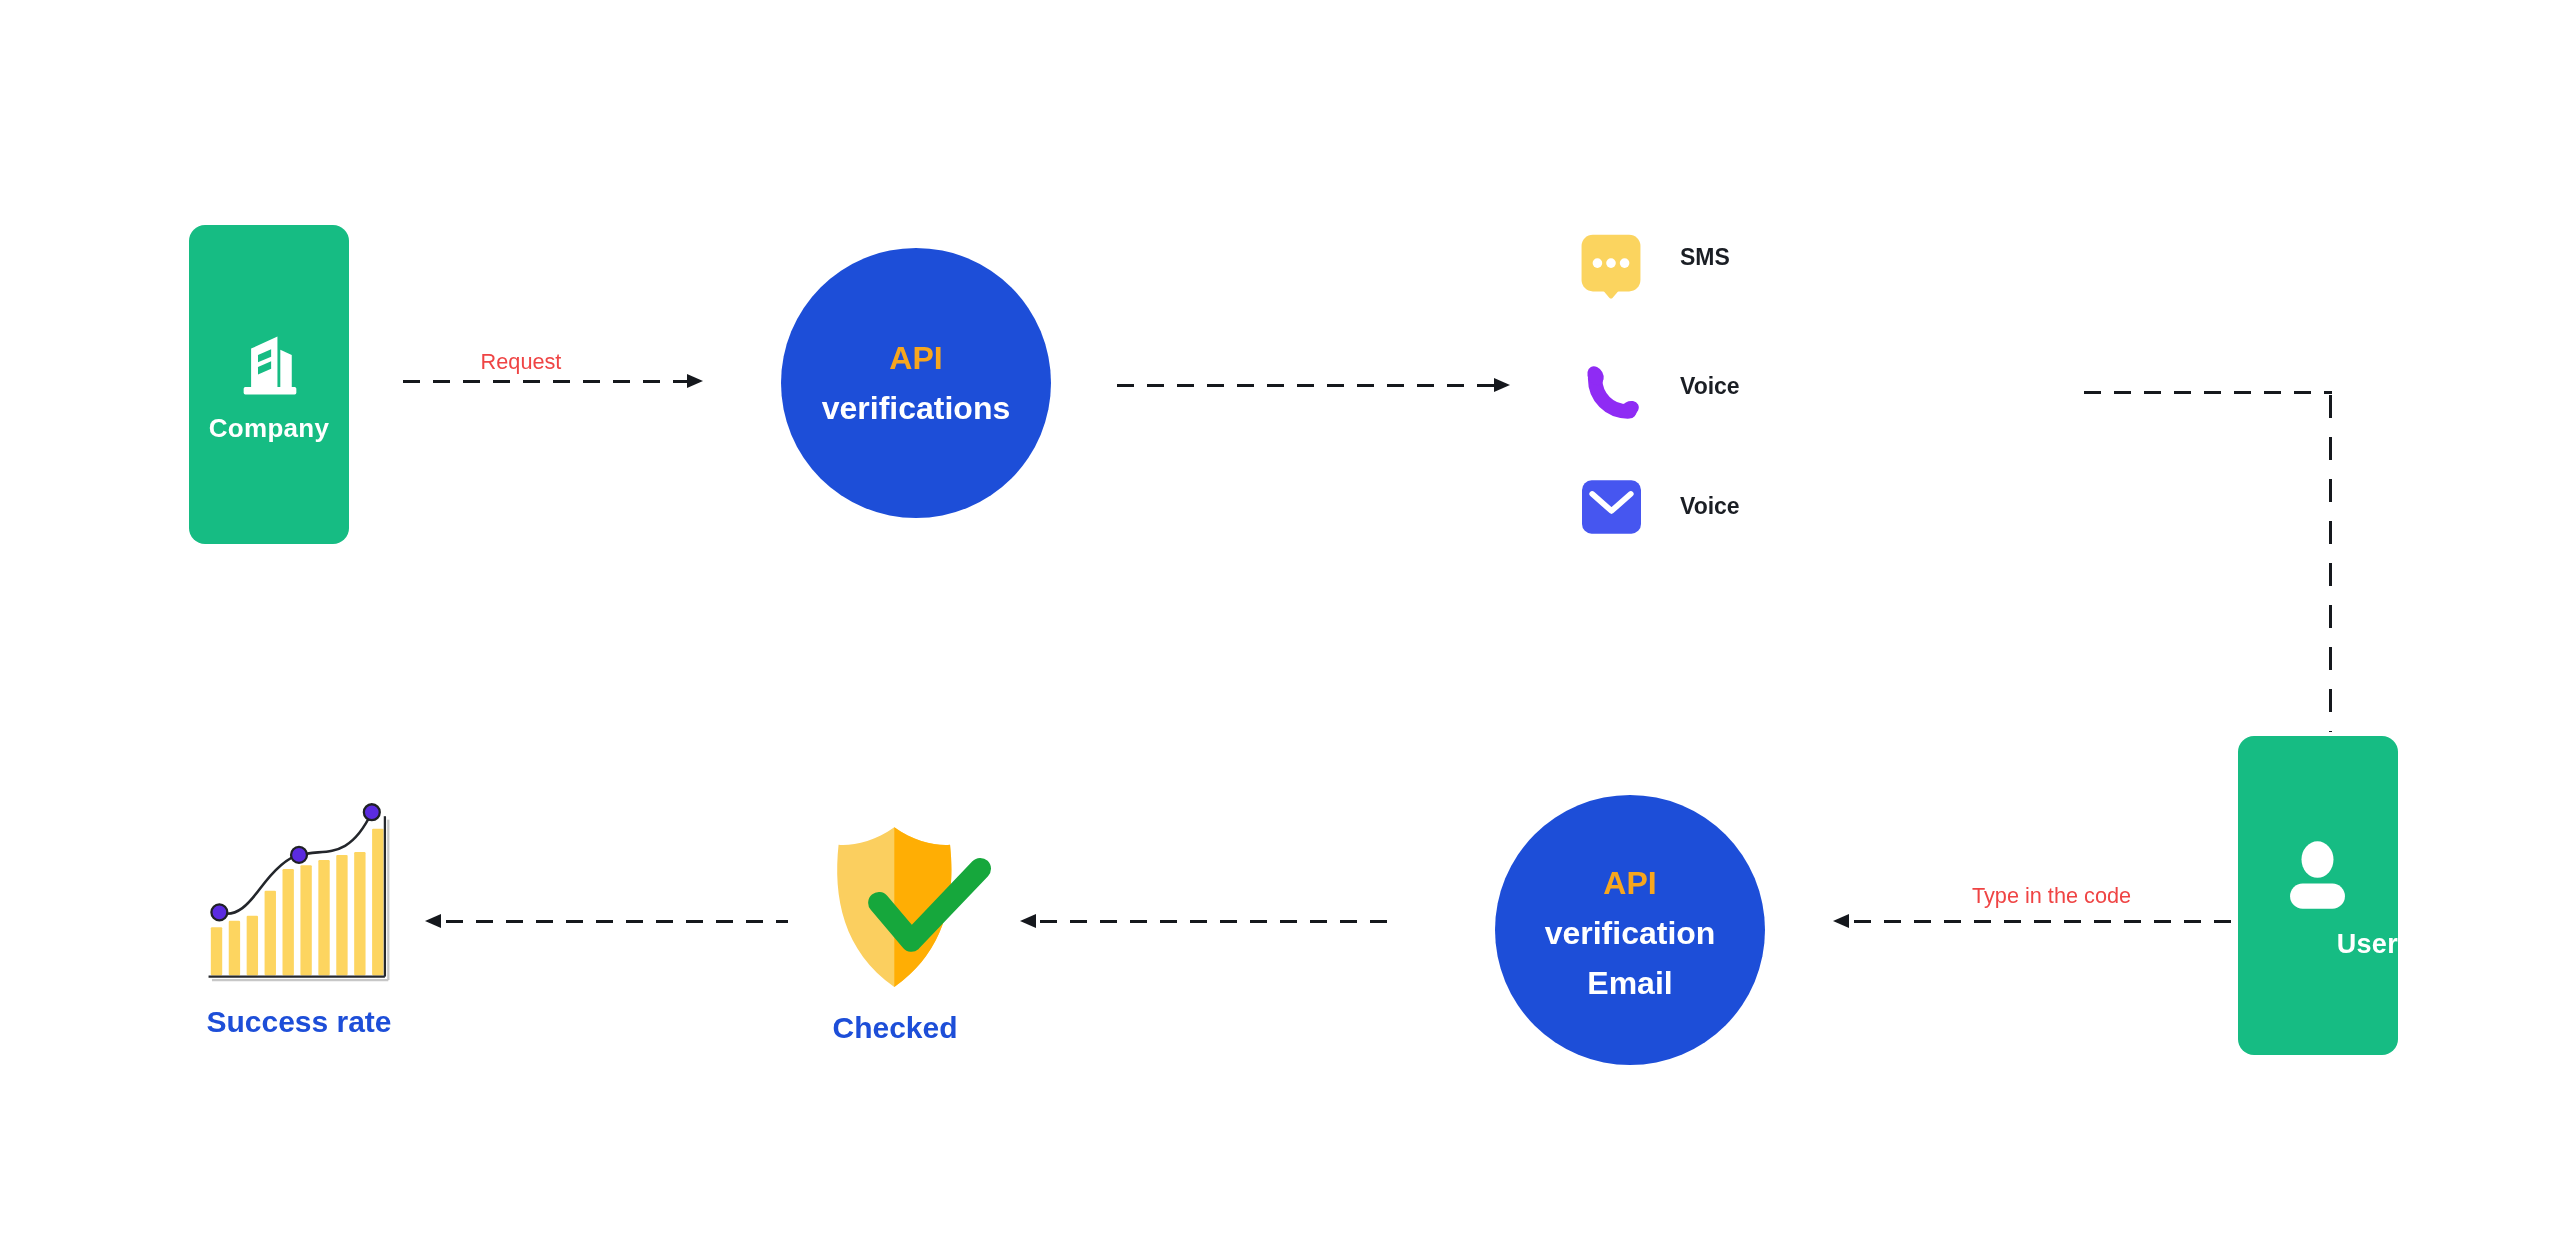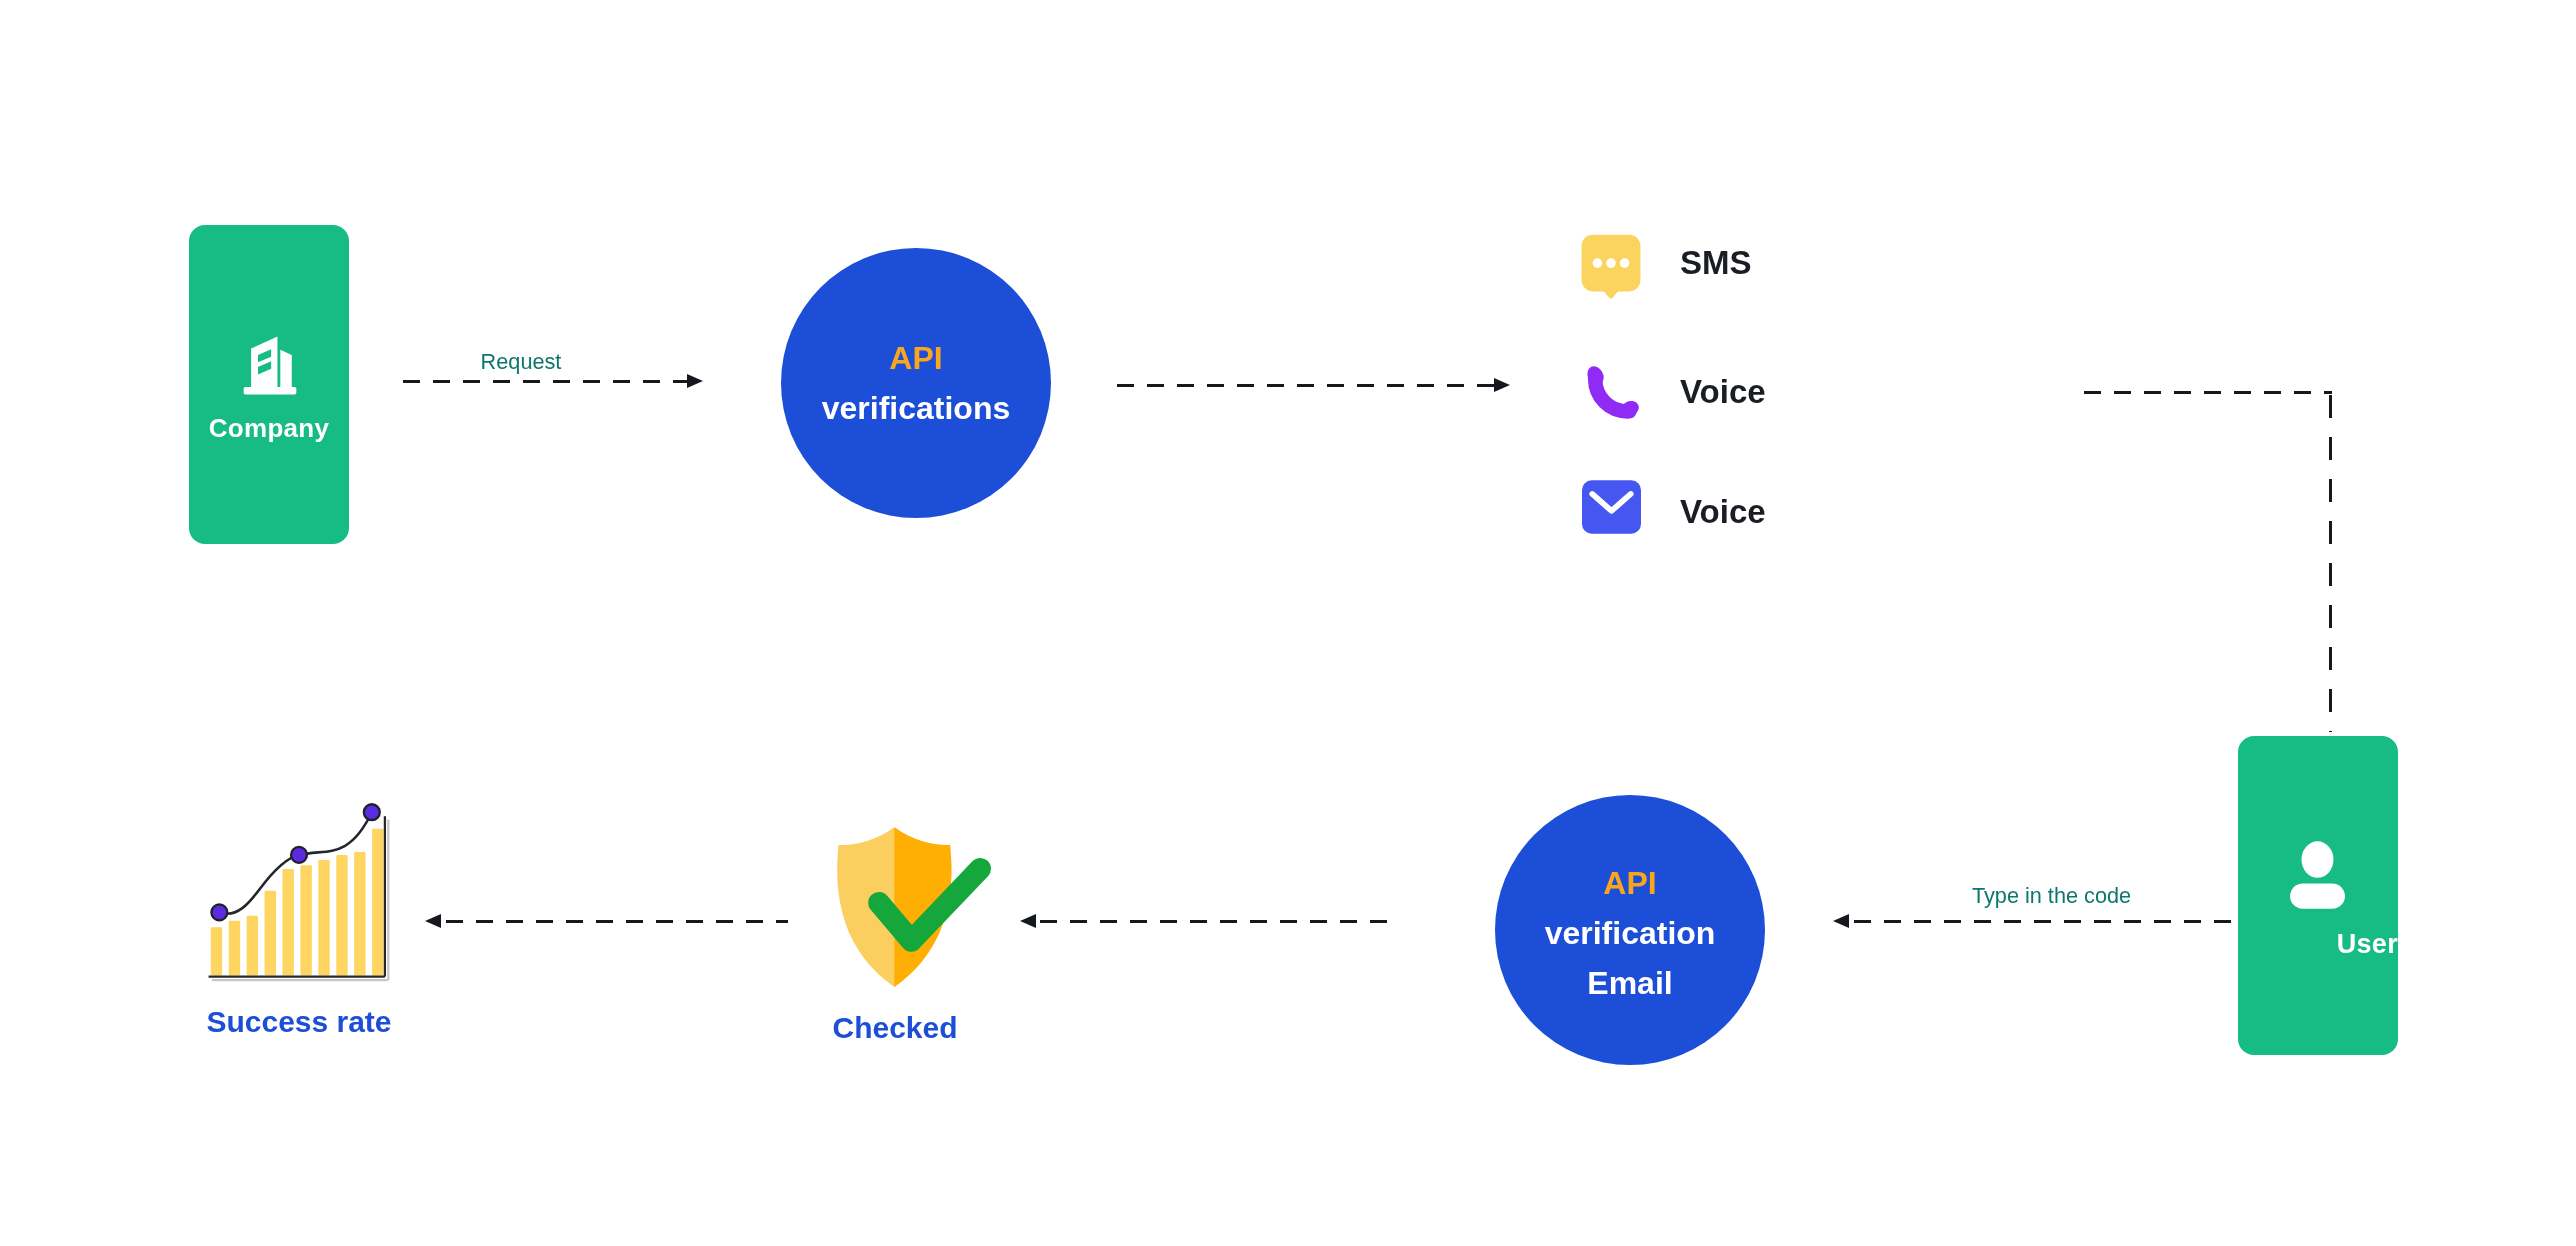--- a/index.html
+++ b/index.html
@@ -18,23 +18,23 @@
   
   .dash-h{position:absolute;height:3.4px;
     background-image:repeating-linear-gradient(90deg,#15181d 0,#15181d 17px,transparent 17px,transparent 30px);}
   .dash-v{position:absolute;width:3.4px;
     background-image:repeating-linear-gradient(180deg,#15181d 0,#15181d 23px,transparent 23px,transparent 42px);}
   .ah-r{position:absolute;width:0;height:0;border-top:7.4px solid transparent;
         border-bottom:7.4px solid transparent;border-left:16px solid #15181d;}
   .ah-l{position:absolute;width:0;height:0;border-top:7.4px solid transparent;
         border-bottom:7.4px solid transparent;border-right:16px solid #15181d;}
   
-  .edge-label{position:absolute;text-align:center;color:#0f766e;font-size:21.7px;font-weight:500;}
+  .edge-label{position:absolute;text-align:center;color:#ef4444;font-size:21.7px;font-weight:500;}
   
-  .channel-label{position:absolute;color:#1A1E24;font-size:33px;font-weight:600;}
+  .channel-label{position:absolute;color:#1A1E24;font-size:23px;font-weight:600;}
   
   .caption{position:absolute;text-align:center;color:#1d4ed8;font-size:30px;font-weight:700;}
 </style>
 </head>
 <body>
 
 <div class="node-box" style="left:189px;top:225px;">
   <svg class="abs" style="left:46px;top:103px;" width="70" height="71" viewBox="0 0 122 124">
     <path d="M28,104 L28,36 L74,15 L74,104 Z" fill="#ffffff"></path>
     <path d="M40,47 L63,37 L63,50 L40,60 Z" fill="#16BC83"></path>

